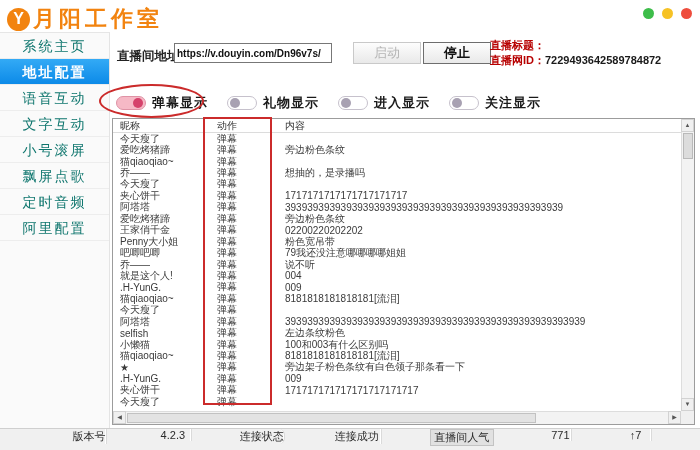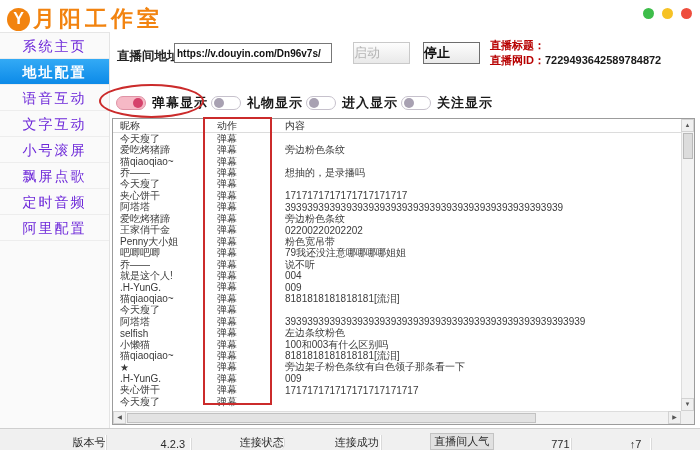--- a/index.html
+++ b/index.html
@@ -11,36 +11,36 @@
   .titlebar { position:absolute; left:0; top:0; right:0; height:32px; background:#fff; }
   .logo { position:absolute; left:7px; top:4px; display:flex; align-items:center; gap:3px; }
   .logo-icon { width:23px; height:23px; border-radius:50%; background:#f2830f; color:#fff;
     font-weight:bold; font-size:16px; display:flex; align-items:center; justify-content:center; }
   .logo-text { color:#f2830f; font-size:22px; font-weight:bold; letter-spacing:4px; }
   .lights { position:absolute; right:8px; top:8px; display:flex; gap:8px; }
   .light { width:11px; height:11px; border-radius:50%; display:inline-block; }
 
   
   .sidebar { position:absolute; left:0; top:32px; width:110px; bottom:22px; background:#fafafa; border-right:1px solid #e4e4e4; border-top:1px solid #e6e6e6; }
-  .side-item { height:26px; line-height:26px; text-align:center; color:#6d28d9; font-size:14px; letter-spacing:2px; border-bottom:1px solid #ededed; cursor:default; }
+  .side-item { height:26px; line-height:26px; text-align:center; color:#0f766e; font-size:14px; letter-spacing:2px; border-bottom:1px solid #ededed; cursor:default; }
   .side-item.active { background:linear-gradient(#33aaf5,#0c8ae8); color:#fff; font-weight:bold; }
 
   
   .main { position:absolute; left:110px; top:32px; right:0; bottom:22px; background:#fff; }
   .addr-label { position:absolute; left:7px; top:16px; font-size:12.5px; font-weight:bold; color:#222; }
   .addr-input { position:absolute; left:64px; top:11px; width:158px; height:20px; border:1px solid #777; background:#fff; font-family:"Liberation Sans","DejaVu Sans",sans-serif; font-size:10px; font-weight:bold; color:#111; padding:8px 2px; }
-  .btn { position:absolute; top:10px; width:57px; height:22px; background:linear-gradient(#fdfdfd,#e9e9e9); border:1px solid #ababab; font-size:13px; line-height:20px; }
+  .btn { position:absolute; top:10px; width:68px; height:22px; background:linear-gradient(#fdfdfd,#e9e9e9); border:1px solid #ababab; font-size:13px; text-align:center; line-height:20px; }
   .btn.start { left:243px; color:#b5b5b5; border-color:#c9c9c9; }
   .btn.stop  { left:313px; color:#111; font-weight:bold; border-color:#6e6e6e; }
   .live-info { position:absolute; left:380px; top:6px; font-size:11px; font-weight:bold; line-height:15px; white-space:nowrap; }
   .live-info .lbl { color:#b70000; }
   .live-info .val { color:#1a1a1a; }
 
   
-  .toggles { position:absolute; left:0; top:56px; right:0; height:30px; display:flex; align-items:center; padding-left:6px; gap:3px; }
+  .toggles { position:absolute; left:0; top:56px; right:0; height:30px; display:flex; align-items:center; padding-left:6px; gap:19px; }
   .tgl { display:flex; align-items:center; gap:6px; }
   .pill { position:relative; width:30px; height:14px; border-radius:8px; background:#fff; border:1px solid #c6c1cc; display:inline-block; }
   .knob { position:absolute; top:1px; left:2px; width:10px; height:10px; border-radius:50%; background:#a8a1b2; }
   .tgl.on .pill { background:#f6b9c6; border-color:#df92a5; }
   .tgl.on .knob { left:auto; right:2px; background:#d5426b; }
   .tlabel { font-size:13px; font-weight:bold; color:#1a1a1a; letter-spacing:1px; }
 
   
   .table { position:absolute; left:2px; top:86px; right:5px; bottom:3px; border:1px solid #9c9c9c; background:#fff; }
   .thead { position:absolute; left:0; right:13px; top:0; height:14px; display:grid; grid-template-columns:97px 68px 1fr; align-items:center; border-bottom:1px solid #dcdcdc; font-size:10px; color:#333; }
@@ -53,21 +53,21 @@
   .vscroll { position:absolute; top:0; right:0; bottom:13px; width:13px; background:#f3f3f3; border-left:1px solid #ddd; }
   .hscroll { position:absolute; left:0; right:13px; bottom:0; height:13px; background:#f3f3f3; border-top:1px solid #ddd; }
   .sb-arrow { position:absolute; width:13px; height:13px; background:#f0f0f0; border:1px solid #d2d2d2; color:#555; font-size:6px; line-height:11px; text-align:center; }
   .va-up { top:0; left:-1px; } .va-dn { bottom:0; left:-1px; }
   .ha-l { left:0; top:-1px; } .ha-r { right:0; top:-1px; }
   .vthumb { position:absolute; left:1px; right:1px; top:14px; height:26px; background:#dcdcdc; border:1px solid #b9b9b9; }
   .hthumb { position:absolute; top:1px; bottom:1px; left:14px; width:72%; background:#e3e3e3; border:1px solid #c2c2c2; }
   .corner { position:absolute; right:0; bottom:0; width:13px; height:13px; background:#f0f0f0; }
 
   
-  .statusbar { position:absolute; left:0; right:0; bottom:0; height:22px; background:#f0f0f0; border-top:1px solid #cfcfcf; display:flex; align-items:flex-end; font-size:11px; color:#2a2a2a;gap:48px; }
+  .statusbar { position:absolute; left:0; right:0; bottom:0; height:22px; background:#f0f0f0; border-top:1px solid #cfcfcf; display:flex; align-items:flex-start; font-size:11px; color:#2a2a2a;gap:48px; }
   .scell { display:flex; align-items:center; justify-content:center; border-right:1px solid #dadada; box-shadow:inset -1px 0 0 #fff; white-space:nowrap; }
   .sc0{width:30px;} .sc1{width:44px;} .sc2{width:46px;} .sc3{width:56px;border-radius:6px;} .sc4{width:62px;font-family:Liberation Serif, serif;}
   .sc5{width:80px; background:#e1e1e1; border:1px solid #c3c3c3; box-shadow:none;}
   .sc6{width:36px;padding-left:8px;} .sc7{width:40px;} .scfill{flex:1; border-right:none; box-shadow:none;}
 
   
   .ann-ellipse { position:absolute; left:99px; top:84px; width:105px; height:34px; border:2px solid #cb2b2b; border-radius:50%; pointer-events:none; }
   .ann-rect { position:absolute; left:203px; top:117px; width:69px; height:288px; border:2px solid #cb2b2b; pointer-events:none; }
 </style>
 </head>

